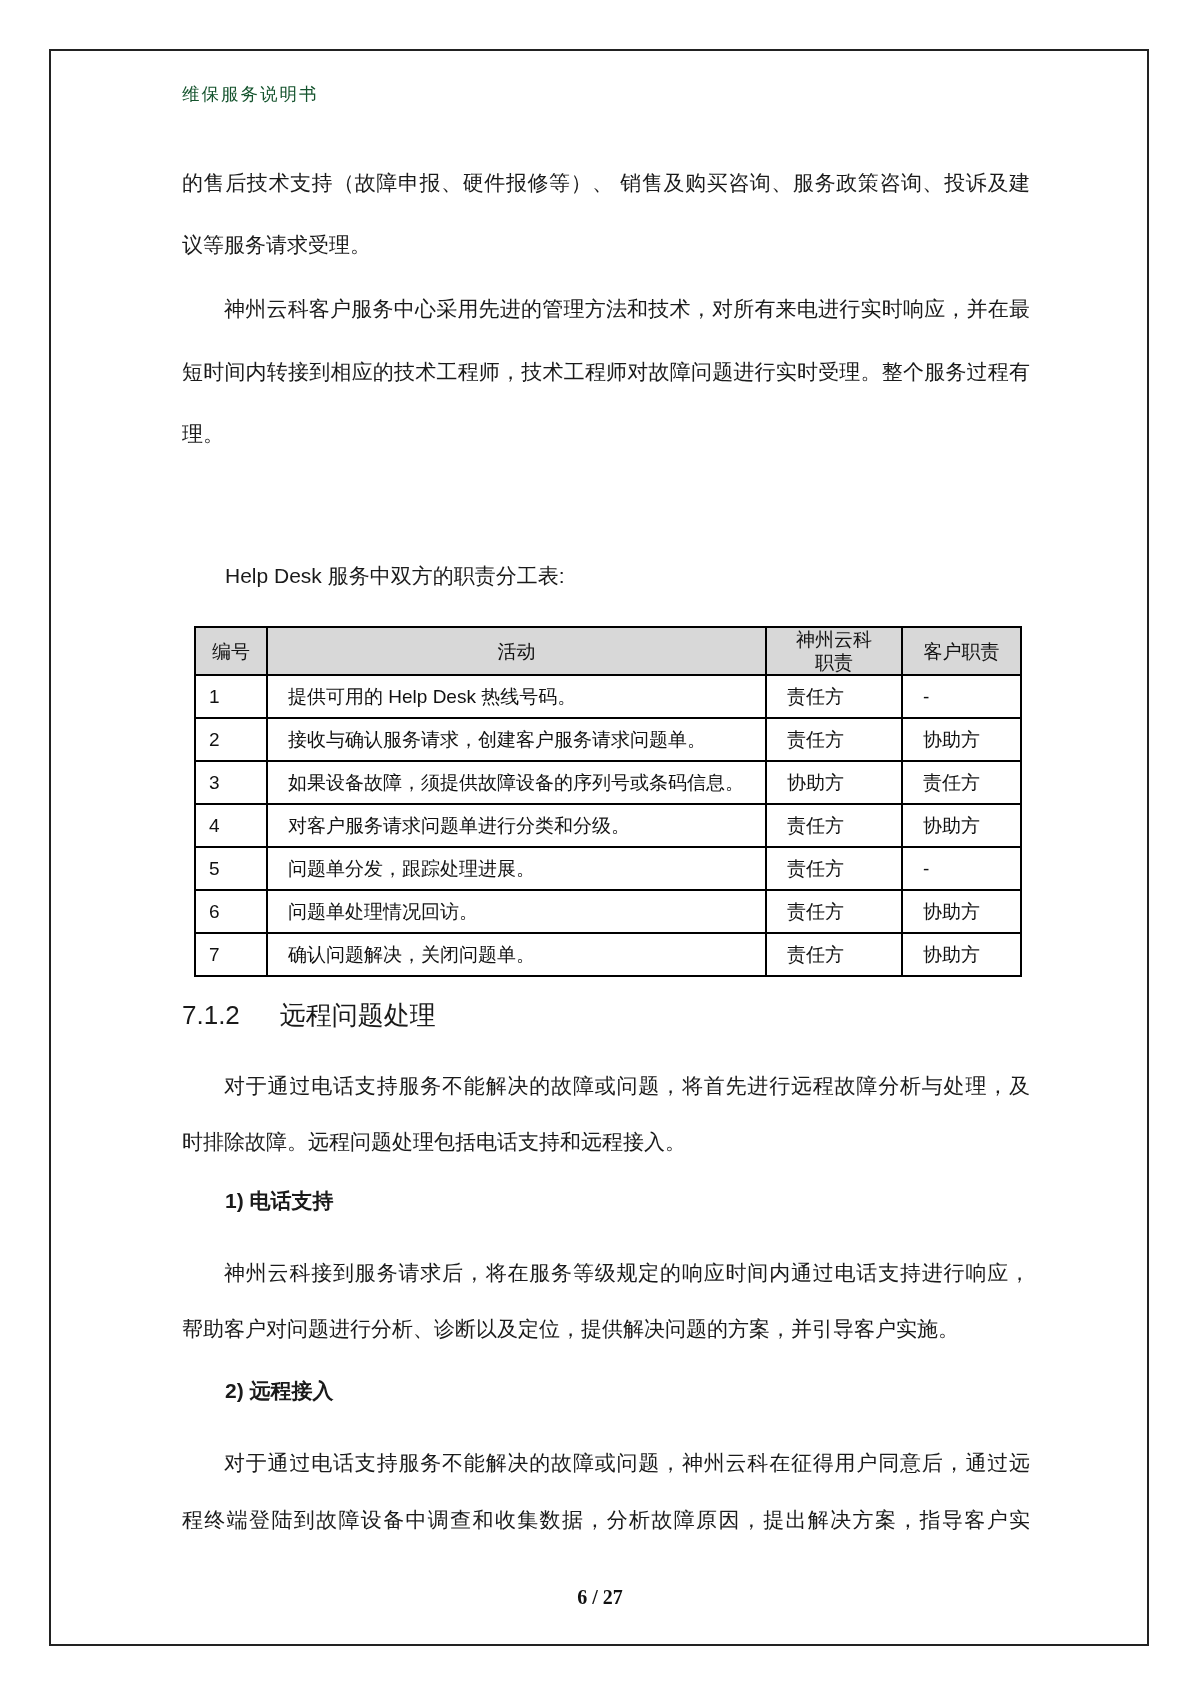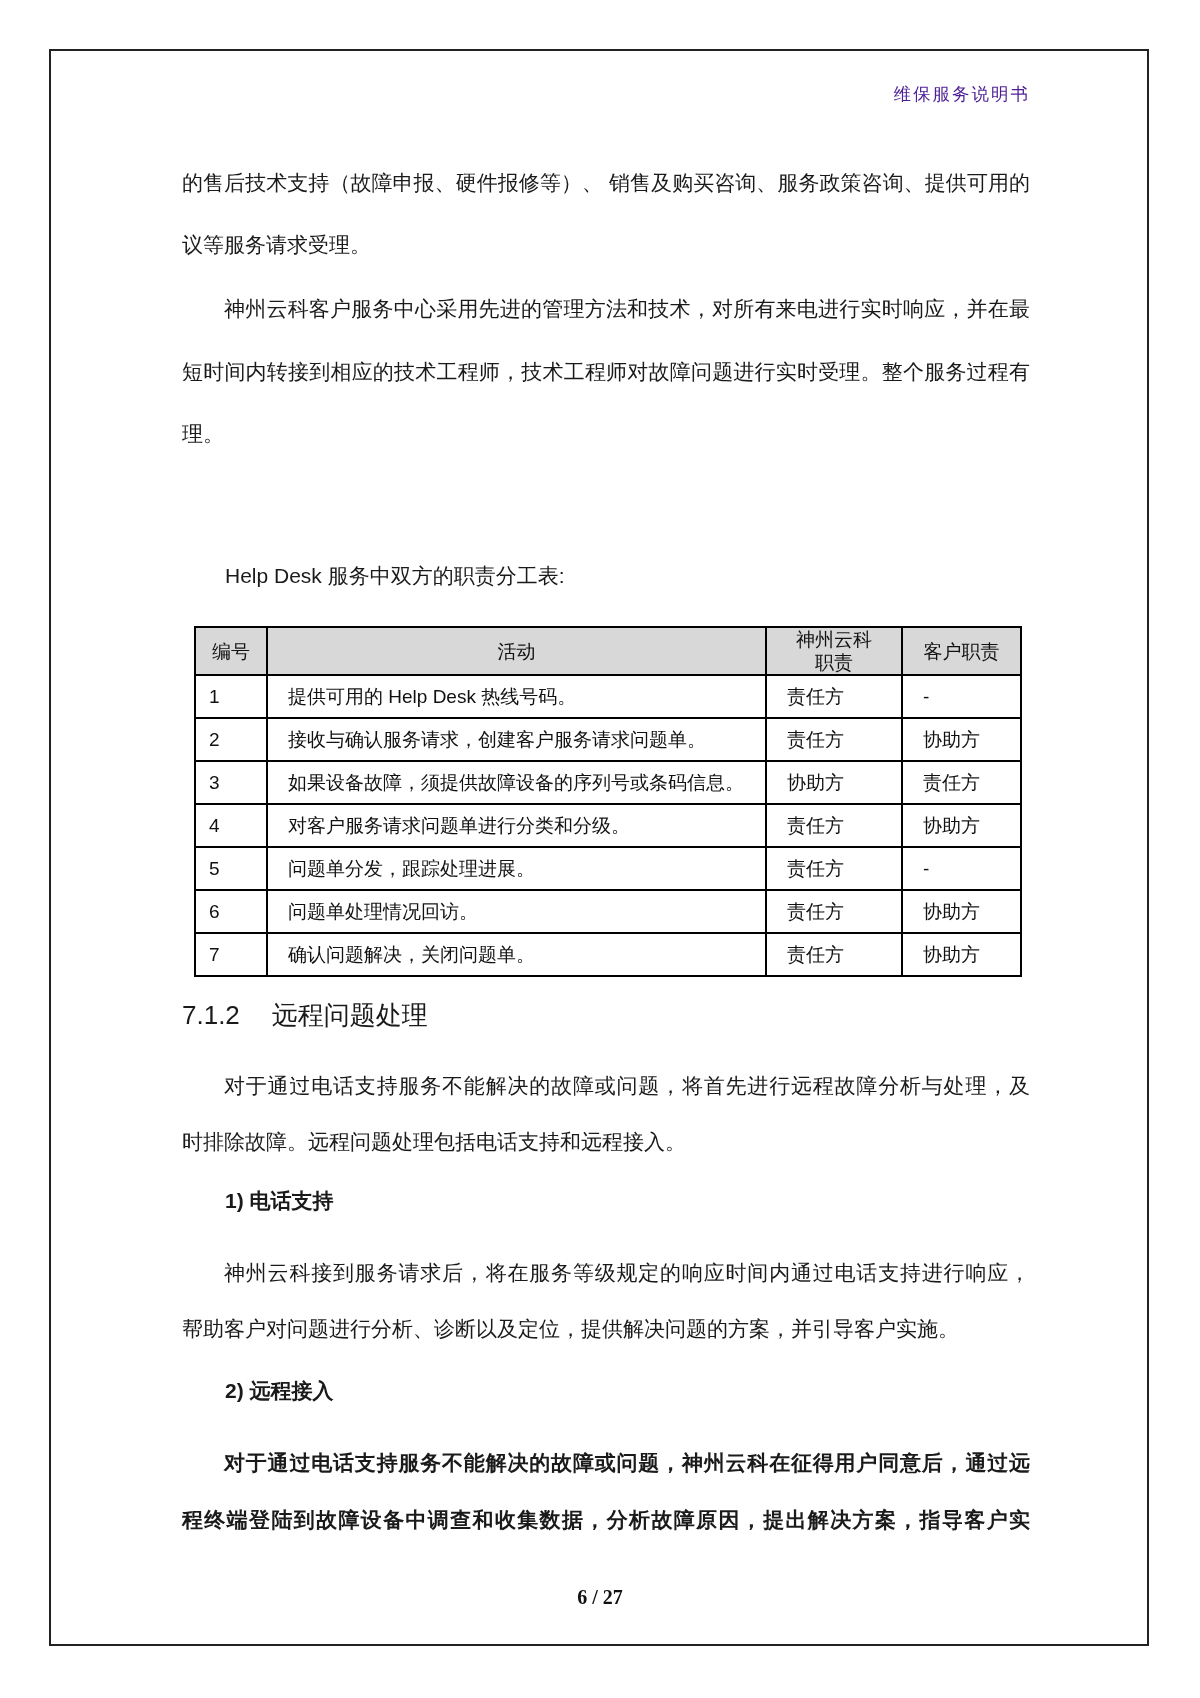--- a/index.html
+++ b/index.html
@@ -12,23 +12,22 @@
     overflow:hidden;
   }
   .page-frame {
     position:absolute; left:49px; top:49px;
     width:1100px; height:1597px;
     border:2px solid #222222;
     box-sizing:border-box;
   }
   .doc-title {
     position:absolute; top:82px; left:182px; width:848px;
-    text-align:right;
     font-family:Liberation Mono, monospace;
-    font-size:17.5px; letter-spacing:2px; color:#4c1d95;
+    font-size:17.5px; letter-spacing:2px; color:#14532d;
   }
   .para { position:absolute; left:182px; width:848px; font-size:21px; }
   .para .pline { display:block; }
   .lh63 .pline { height:63px; line-height:63px; }
   .lh57 .pline { height:57px; line-height:57px; }
   .fill { text-align:justify; text-align-last:justify; }
   .last { text-align:left; text-align-last:left;font-family:Liberation Serif, serif; }
   .indent { text-indent:42px; }
   .caption {
     position:absolute; left:182px; top:544px; width:848px;
@@ -52,21 +51,21 @@
   table.resp tbody td {
     height:43px; vertical-align:middle; text-align:left;
     padding:0 4px 0 20px; white-space:nowrap;
   }
   table.resp tbody td.c0 { padding-left:13px; }
   table.resp tbody td.c2, table.resp tbody td.c3 { }
   .section-heading {
     position:absolute; left:182px; top:997px;
     font-size:26px; line-height:36px; color:#1a1a1a;
   }
-  .section-heading .sec-title { margin-left:32px; }
+  .section-heading .sec-title { margin-left:40px; }
   .subheading {
     position:absolute; left:225px;
     font-size:21px; font-weight:bold; line-height:30px;
   }
   .subheading.s1 { top:1186px; }
   .subheading.s2 { top:1376px; }
   .footer {
     position:absolute; left:0; top:1586px; width:1200px;
     text-align:center;
     font-family:"Liberation Serif","DejaVu Serif",serif;
@@ -74,21 +73,21 @@
   }
 </style>
 </head>
 <body>
 
 <div class="page-frame"></div>
 
 <div class="doc-title">维保服务说明书</div>
 
 <div class="para lh63" style="top:151px;">
-  <span class="pline fill">的售后技术支持（故障申报、硬件报修等）、 销售及购买咨询、服务政策咨询、提供可用的</span>
+  <span class="pline fill">的售后技术支持（故障申报、硬件报修等）、 销售及购买咨询、服务政策咨询、投诉及建</span>
   <span class="pline last">议等服务请求受理。</span>
 </div>
 
 <div class="para lh63" style="top:277px;">
   <span class="pline fill indent">神州云科客户服务中心采用先进的管理方法和技术，对所有来电进行实时响应，并在最</span>
   <span class="pline fill">短时间内转接到相应的技术工程师，技术工程师对故障问题进行实时受理。整个服务过程有</span>
   <span class="pline last">理。</span>
 </div>
 
 <div class="caption">Help Desk 服务中双方的职责分工表:</div>
@@ -166,18 +165,18 @@
 
 <div class="subheading s1">1) 电话支持</div>
 
 <div class="para lh57" style="top:1244px;">
   <span class="pline fill indent">神州云科接到服务请求后，将在服务等级规定的响应时间内通过电话支持进行响应，</span>
   <span class="pline last">帮助客户对问题进行分析、诊断以及定位，提供解决问题的方案，并引导客户实施。</span>
 </div>
 
 <div class="subheading s2">2) 远程接入</div>
 
-<div class="para lh57" style="top:1434px;font-weight:bold;">
+<div class="para lh57" style="top:1434px;">
   <span class="pline fill indent">对于通过电话支持服务不能解决的故障或问题，神州云科在征得用户同意后，通过远</span>
   <span class="pline fill">程终端登陆到故障设备中调查和收集数据，分析故障原因，提出解决方案，指导客户实</span>
 </div>
 
 <div class="footer">6 / 27</div>
 
 </body></html>

